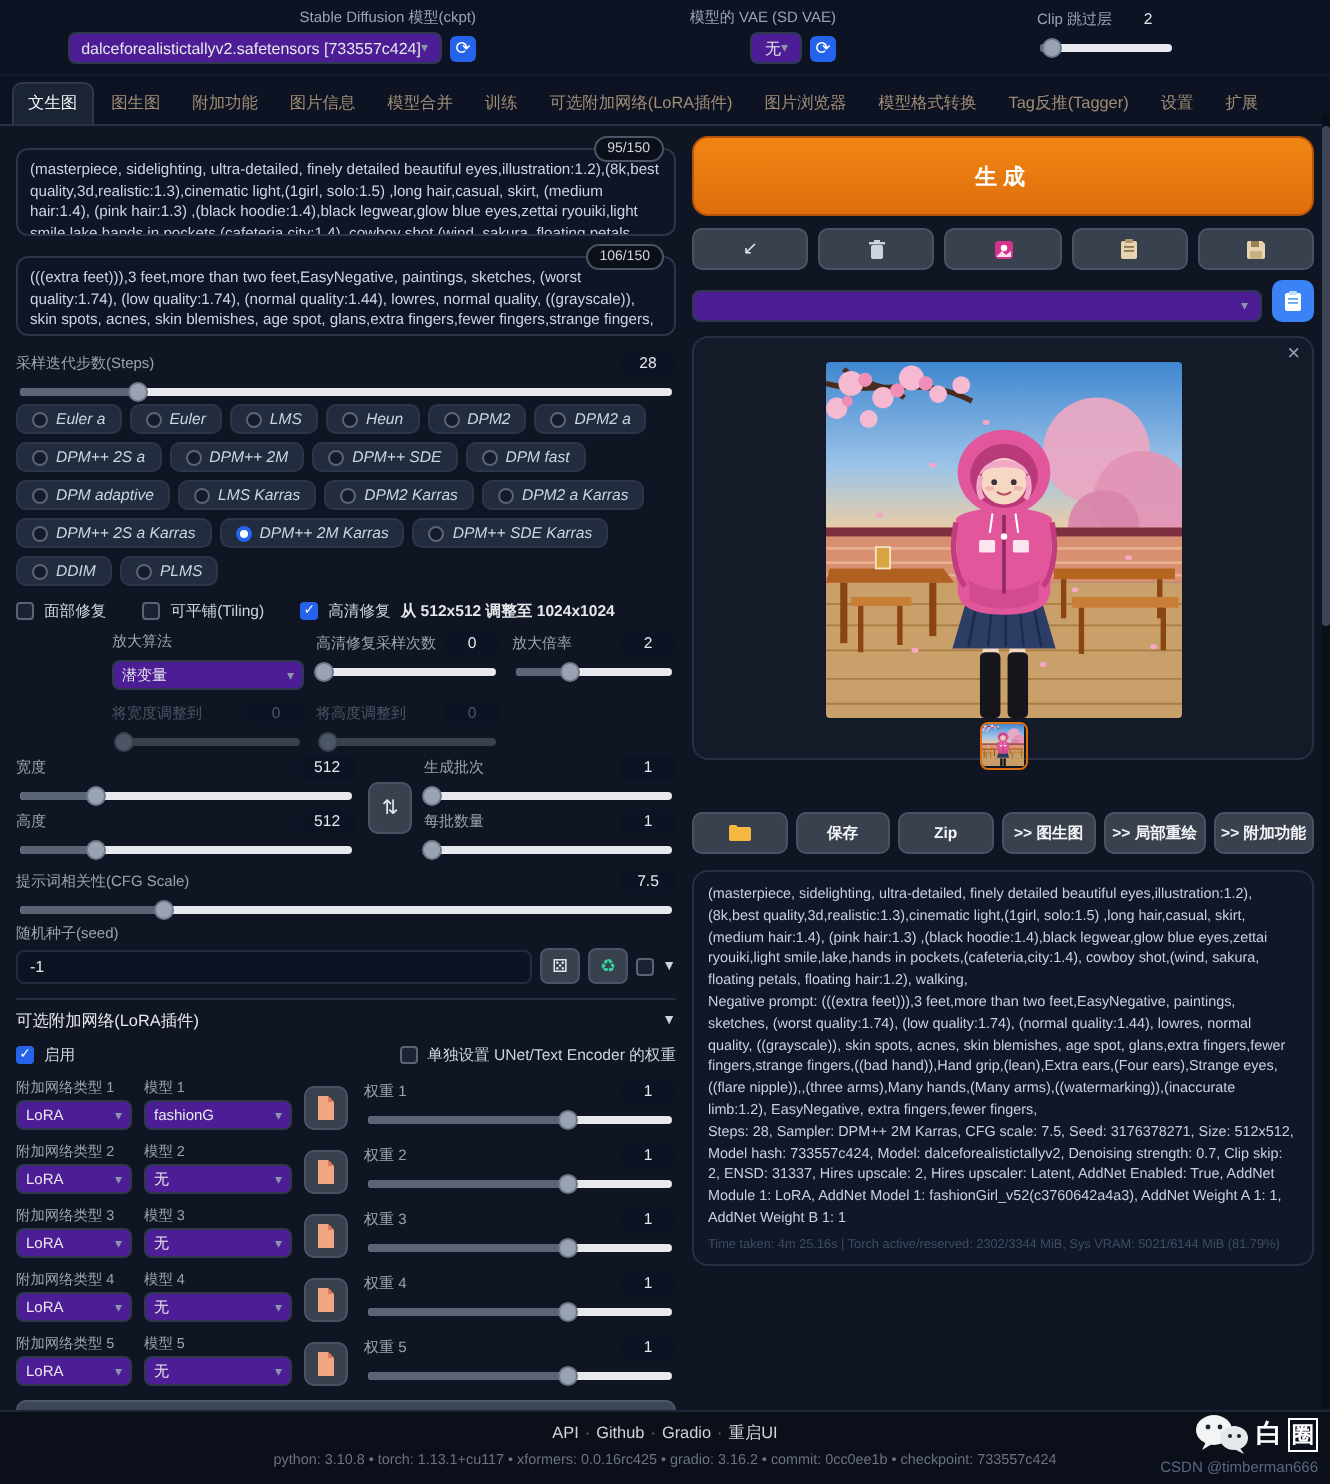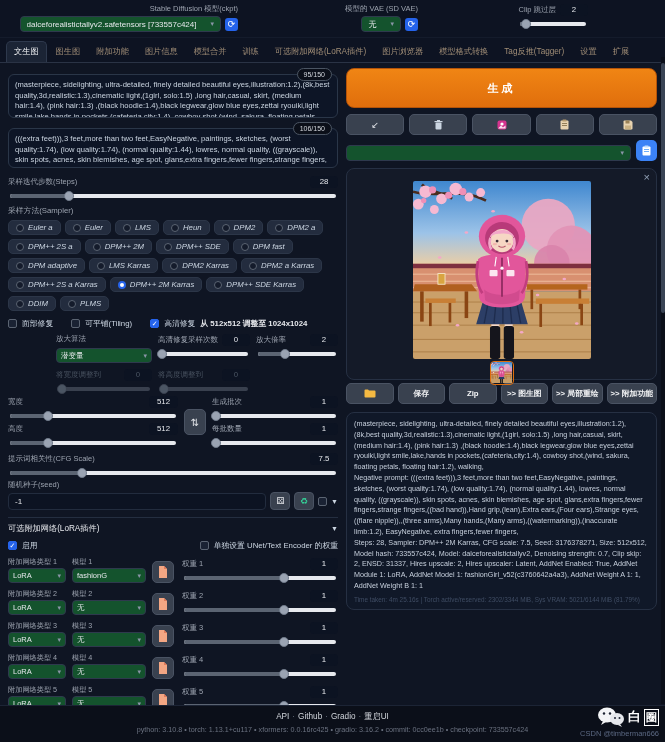--- a/index.html
+++ b/index.html
@@ -5,21 +5,21 @@
   * { box-sizing: border-box; margin: 0; padding: 0; }
   html,body { background:#0b0f19; }
   body { font-family: "Liberation Sans", "DejaVu Sans", sans-serif; }
   .app { position:relative; width:665px; height:742px; background:#0f1523; color:#e5e7eb; overflow:hidden; font-size:9px; }
 
   
   .topbar { display:flex; gap:10px; padding:4px 8px 5px; background:#0d1322; border-bottom:1px solid #141b2b; align-items:flex-start; }
   .tb-group { display:flex; flex-direction:column;align-items:flex-end; }
   .lbl { color:#9ca3af; font-size:7.5px; line-height:10px; white-space:nowrap; }
   .row { display:flex; align-items:center; gap:4px; }
-  .dd { background:#14532d; border:1px solid #2e394d; border-radius:4px; padding:2px 6px; display:flex; align-items:center; gap:14px; font-size:8px; color:#e5e7eb; height:16px; }
+  .dd { background:#4c1d95; border:1px solid #2e394d; border-radius:4px; padding:2px 6px; display:flex; align-items:center; gap:0; font-size:8px; color:#e5e7eb; height:16px; }
   .dd .caret { color:#8b95a8; font-size:7px; margin-left:auto; }
   .dd.mini { height:15px; padding:1px 4px; font-size:7.5px; }
   .refresh-btn { width:13px; height:13px; background:#2563eb; border-radius:3px; color:#fff; font-size:9px; line-height:13px; text-align:center; cursor:pointer; }
 
   
   .tabbar { display:flex; align-items:flex-end; background:#0d1322; padding:3px 6px 0; gap:2px; border-bottom:1px solid #2a3345; }
   .tab { padding:4px 7px 5px; font-size:8.2px; color:#a08d76; white-space:nowrap; cursor:pointer; }
   .tab.active { background:#1b2435; border:1px solid #2e394d; border-bottom:none; border-radius:5px 5px 0 0; color:#f3f4f6; }
 
   
@@ -89,21 +89,21 @@
   .style-dd { flex:1; }
   .blue-btn { width:21px; height:21px; background:#3b82f6; border-radius:5px; display:flex; align-items:center; justify-content:center; cursor:pointer; }
 
   .preview { position:relative; margin-top:7px; background:#141a28; border:1px solid #263043; border-radius:8px; height:212px; padding-top:6px; }
   .close-x { position:absolute; top:2px; right:6px; color:#94a3b8; font-size:11px; cursor:pointer; }
   .img-main { display:block; margin:6px auto 0; width:178px; height:178px; border-radius:2px; }
   .thumb-row { display:flex; justify-content:center; margin-top:2px; }
   .thumb { width:24px; height:24px; border:1.5px solid #e06e0c; border-radius:4px; overflow:hidden; cursor:pointer; }
   .thumb svg { display:block; width:21px; height:21px; }
 
-  .action-btns { display:flex; gap:4px; margin-top:3px;text-align:right; }
+  .action-btns { display:flex; gap:4px; margin-top:26px;text-align:right; }
   .action-btn { flex:1; height:21px; background:#39414f; border:1px solid #4a5363; border-radius:5px; display:flex; align-items:center; justify-content:center; color:#f3f4f6; font-size:7.8px; font-weight:bold; white-space:nowrap; padding:0 3px; cursor:pointer; }
 
   .info-box { margin-top:8px; background:#101828; border:1px solid #263043; border-radius:8px; padding:6px 7px; }
   .info-text { font-size:7.2px; line-height:1.5; color:#c7d0dd; word-break:break-word; }
   .info-stats { margin-top:4px; font-size:6.4px; color:#3f4c63; }
 
   
   .footer { position:absolute; left:0; right:0; bottom:0; height:37px; background:#0b0f19; border-top:1px solid #1c2435; text-align:center; padding-top:5px; }
   .flinks { font-size:8.2px; color:#d1d5db; }
   .flinks .flink { cursor:pointer; }
@@ -293,21 +293,20 @@
         <div class="ctl-head">
           <span class="lbl">采样迭代步数(Steps)</span>
           <span class="numbox">28</span>
         </div>
         <div class="sld">
             <div class="fill" style="width:18%"></div>
             <div class="knob" style="left:18%"></div>
           </div>
       </div>
 
-      <div class="sec-label">采样方法(Sampler)</div>
       <div class="pills">
         <div class="pill">
             <span class="radio"></span>
             <span>Euler a</span>
           </div>
         <div class="pill">
             <span class="radio"></span>
             <span>Euler</span>
           </div>
         <div class="pill">

